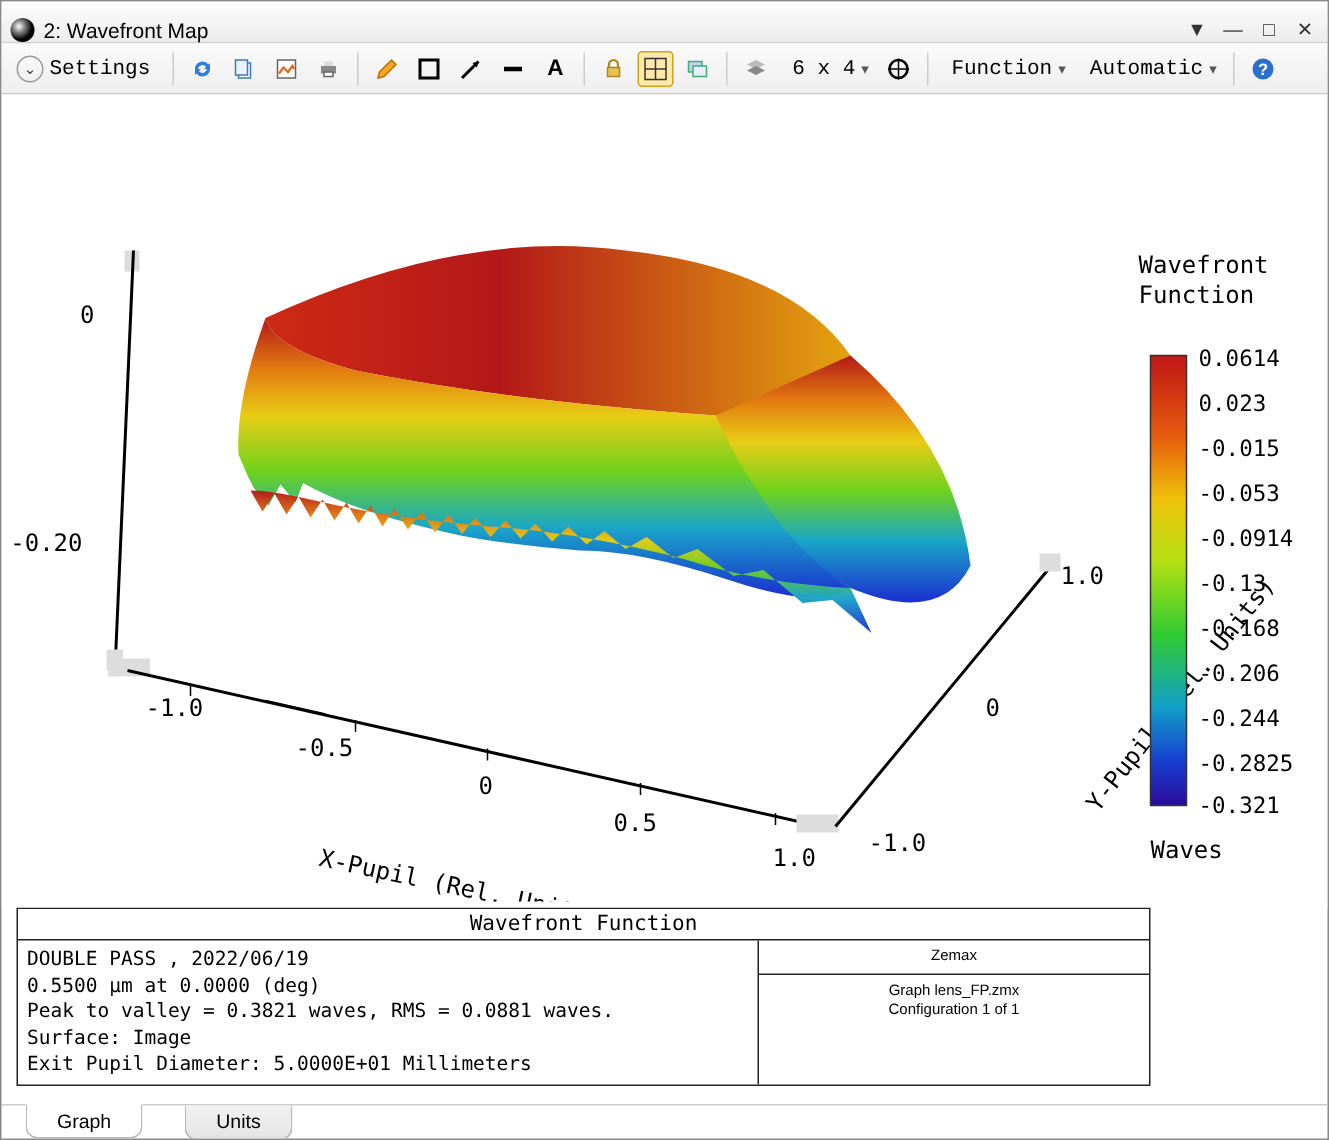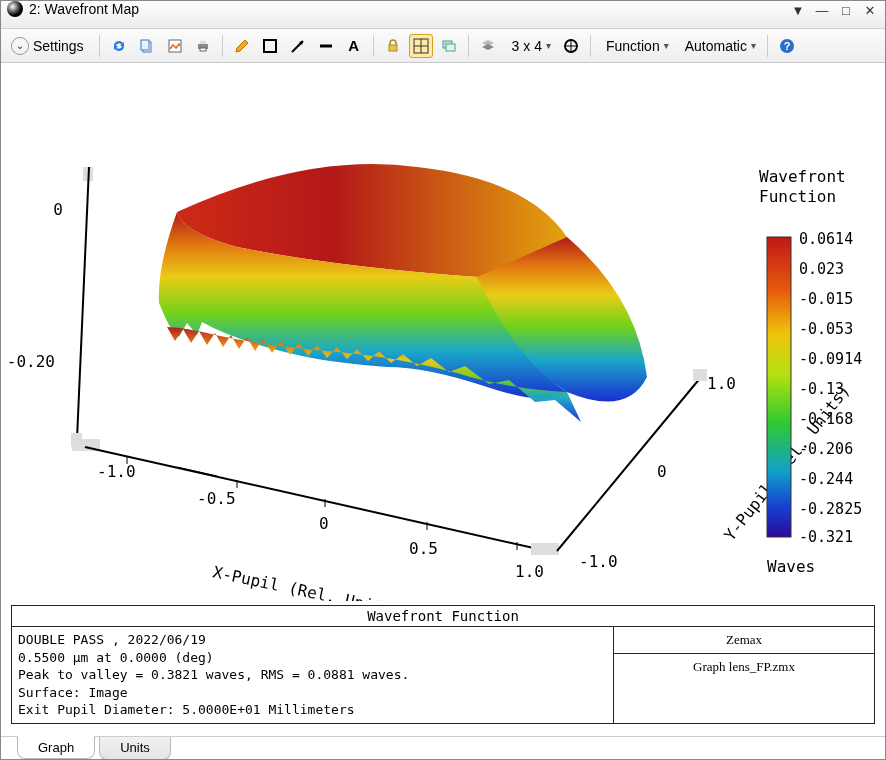--- a/index.html
+++ b/index.html
@@ -12,21 +12,21 @@
     height: 760px;
     border: 1px solid #888;
     position: relative;
     overflow: hidden;
   }
   .titlebar {
     height: 28px;
     background: linear-gradient(#fdfdfd, #ececec);
     border-bottom: 1px solid #d0d0d0;
     display: flex;
-    align-items: flex-start;
+    align-items: flex-end;
     padding: 0 6px;
     gap: 6px;
   }
   .titlebar .app-icon {
     width: 16px; height: 16px;
     border-radius: 50%;
     background: radial-gradient(circle at 35% 35%, #fff 0%, #777 30%, #000 60%);
   }
   .titlebar .title { flex: 0 0 auto; font-size: 14px; }
   .titlebar .spacer { flex: 1; }
@@ -54,21 +54,21 @@
     padding: 0 3px;
     font-size: 14px;
   }
   .toolbar .btn.active {
     background: #ffe9a8;
     border: 1px solid #d4a020;
   }
   .toolbar .sep {
     width: 1px; height: 22px; background: #ccc; margin: 0 3px;
   }
-  .toolbar .txt { font-size: 14px; padding: 0 4px; }
+  .toolbar .txt { font-size: 14px; padding: 0 4px; font-family: Liberation Mono, monospace; }
   .toolbar .dd::after { content: " \25BE"; font-size: 10px; color: #555; }
   .toolbar svg { width: 16px; height: 16px; }
   .chev-circle {
     width: 18px; height: 18px; border: 1px solid #999; border-radius: 50%;
     display: flex; align-items: center; justify-content: center; font-size: 10px; color: #333;
   }
   .plot-area {
     position: relative;
     width: 100%;
     height: 542px;
@@ -78,21 +78,21 @@
     position: absolute; left: 6px; top: 4px;
     width: 874px; height: 534px;
   }
   .axis-label { font-family: monospace; font-size: 16px; }
   .tick-label { font-family: monospace; font-size: 16px; }
   .legend-title { font-family: monospace; font-size: 16px; }
   .legend-val { font-family: monospace; font-size: 15px; }
   .info-panel {
     border: 1px solid #222;
     margin: 0 10px;
-    width: 864px;
+    width: 756px;
   }
   .info-header {
     text-align: center;
     font-family: monospace;
     font-size: 14px;
     border-bottom: 1px solid #222;
     padding: 2px 0;
   }
   .info-body {
     display: flex;
@@ -105,31 +105,32 @@
     font-size: 13px;
     line-height: 1.35;
     white-space: pre;
   }
   .info-right {
     width: 260px;
     display: flex; flex-direction: column;
   }
   .info-r1, .info-r2 {
     text-align: center;
-    font-family: Liberation Serif, serif;
-    font-size: 13px;
+    font-family: Liberation Sans, sans-serif;
+    font-size: 10px;
     padding: 4px 6px;
     line-height: 1.35;
   }
   .info-r1 { border-bottom: 1px solid #222; }
   .tabs {
     margin-top: 12px;
     display: flex;
     padding-left: 16px;
     border-top: 1px solid #ccc;
+    gap: 24px;
   }
   .tabs .tab {
     padding: 3px 20px;
     border: 1px solid #b8b8b8;
     border-top: none;
     border-bottom-left-radius: 8px;
     border-bottom-right-radius: 8px;
     margin-right: 4px;
     background: linear-gradient(#f2f2f2, #e4e4e4);
     font-size: 13px;
@@ -231,21 +232,21 @@
       </svg>
   </div>
   <div class="sep"></div>
   <div class="btn">
     <svg viewBox="0 0 16 16">
         <polygon points="8,2 14,5 8,8 2,5" fill="#bbb"></polygon>
         <polygon points="8,6 14,9 8,12 2,9" fill="#888"></polygon>
       </svg>
   </div>
   <div class="btn dd">
-    <span class="txt">3 x 4</span>
+    <span class="txt">6 x 4</span>
   </div>
   <div class="btn">
     <svg viewBox="0 0 16 16">
         <circle cx="8" cy="8" r="6" fill="none" stroke="#000" stroke-width="1.8"></circle>
         <line x1="8" y1="1" x2="8" y2="15" stroke="#000"></line>
         <line x1="1" y1="8" x2="15" y2="8" stroke="#000"></line>
       </svg>
   </div>
   <div class="sep"></div>
   <div class="btn dd">
@@ -385,20 +386,21 @@
 <span>0.5500 µm at 0.0000 (deg)</span>
 <span>Peak to valley = 0.3821 waves, RMS = 0.0881 waves.</span>
 <span>Surface: Image</span>
 <span>Exit Pupil Diameter: 5.0000E+01 Millimeters</span></div>
     <div class="info-right">
       <div class="info-r1">
         <div>Zemax</div>
       </div>
       <div class="info-r2">
         <div>Graph lens_FP.zmx</div>
+        <div>Configuration 1 of 1</div>
       </div>
     </div>
   </div>
 </div>
 
 <div class="tabs">
   <div class="tab active">Graph</div>
   <div class="tab">Units</div>
 </div>
 

